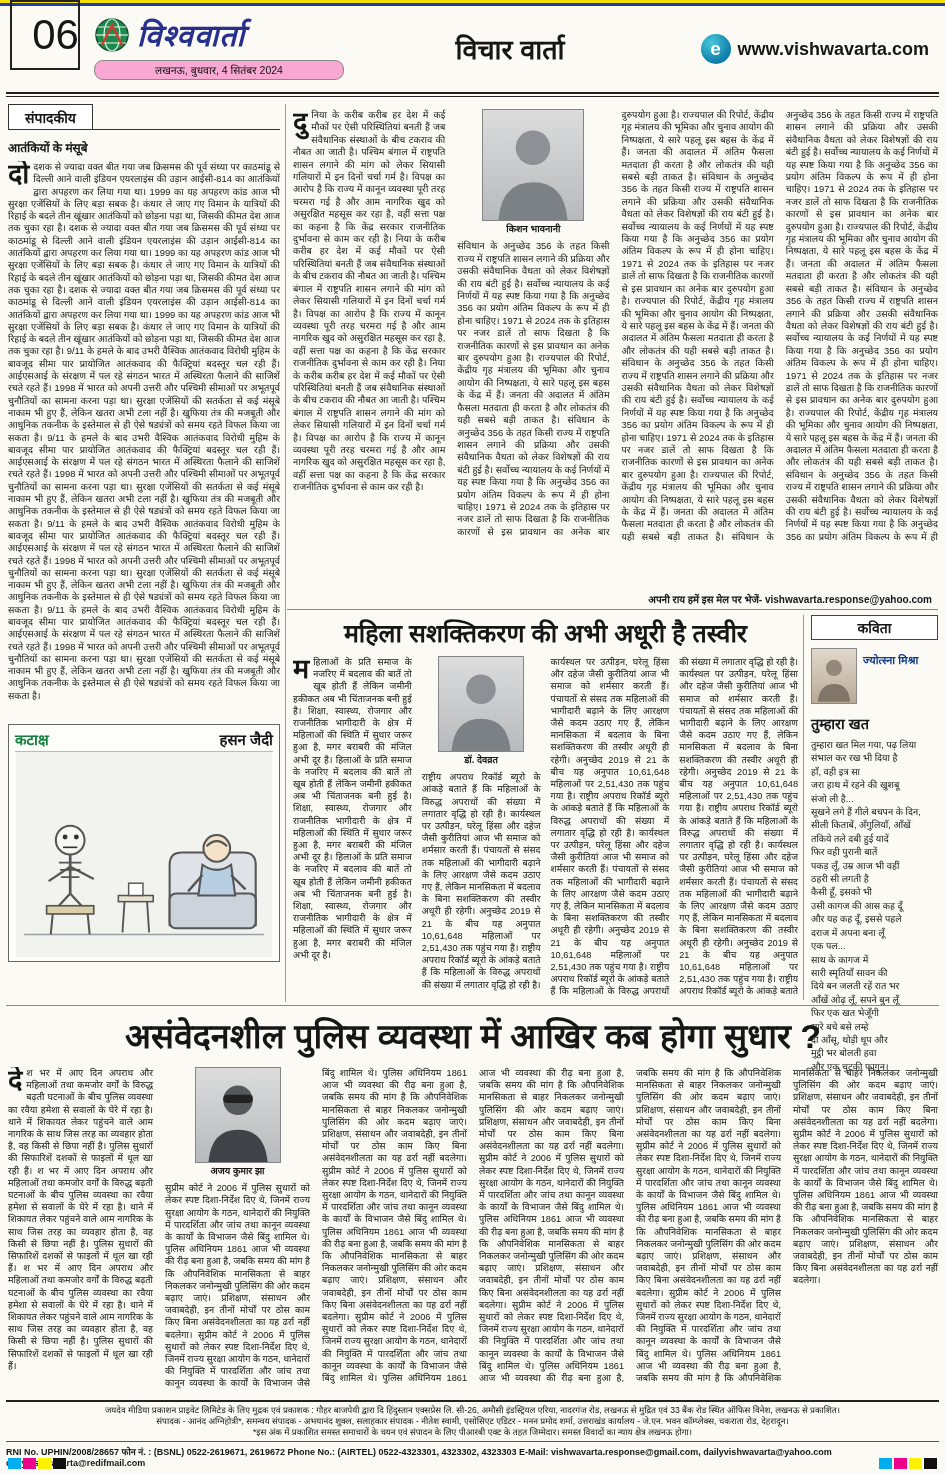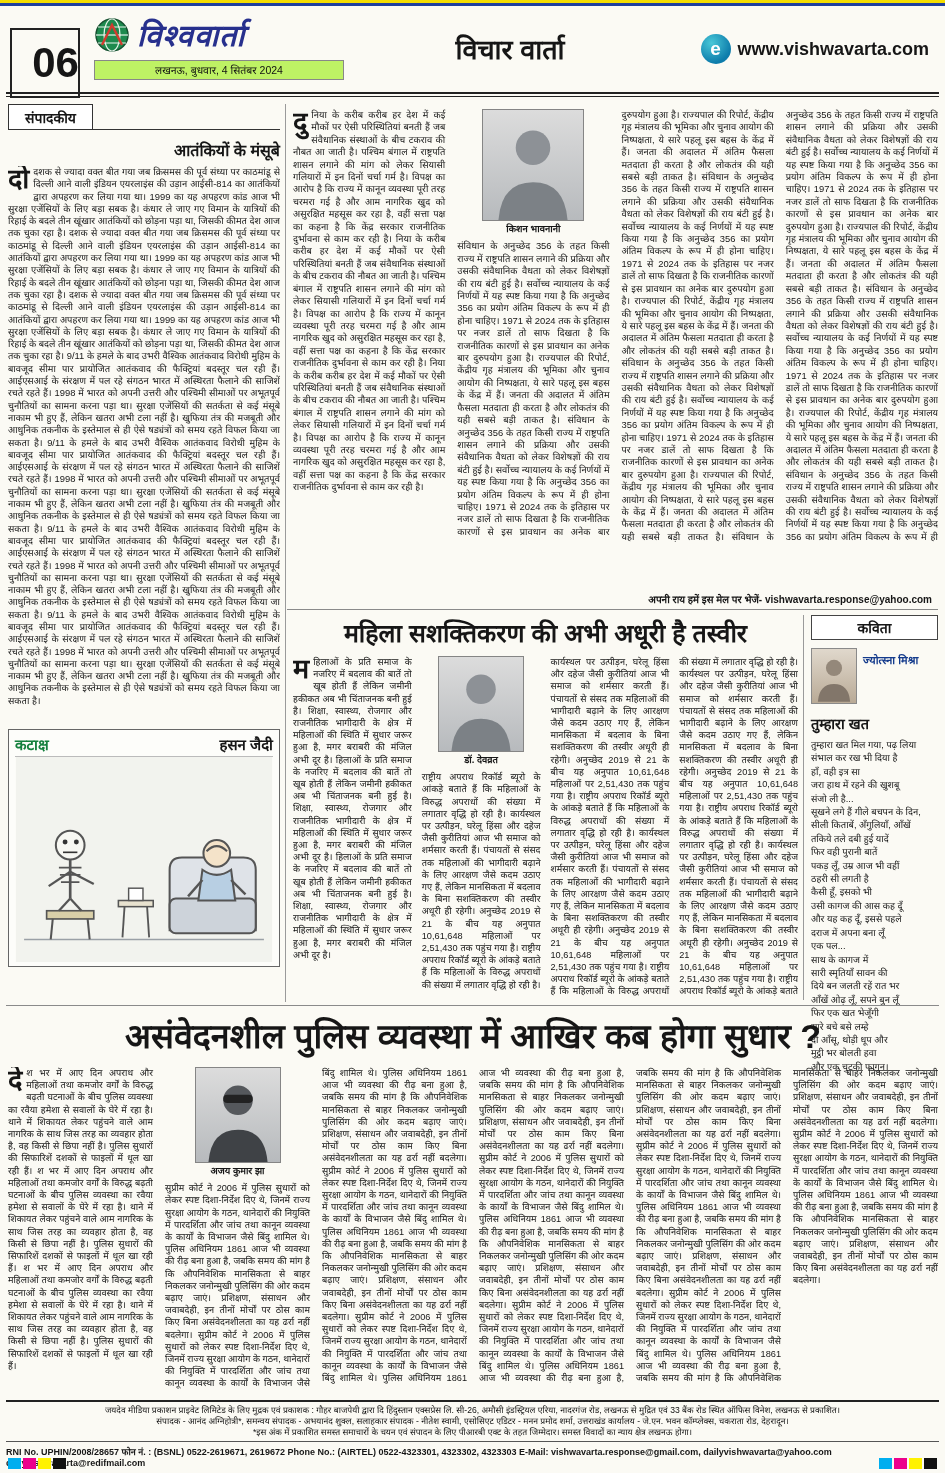--- a/index.html
+++ b/index.html
@@ -5,45 +5,45 @@
   * { box-sizing: border-box; margin: 0; padding: 0; }
   body { background: #777; font-family: "Liberation Sans", "DejaVu Sans", sans-serif; }
   .page { position: relative; width: 945px; height: 1473px; margin: 0 auto;
           background: #fbfaf4; color: #161616; overflow: hidden; }
 
   
   .strip-y { position:absolute; top:0; left:0; right:0; height:3px; background:#f4dd00; }
   .strip-b { position:absolute; top:3px; left:0; right:0; height:3px; background:#1f3f9e; }
 
   
-  .pagenum { position:absolute; top:28px; left:10px; width:70px; height:70px;
+  .pagenum { position:absolute; top:0; left:10px; width:70px; height:70px;
              border:2px solid #222; display:flex; align-items:center; justify-content:center;
-             font-size:42px; font-weight:bold;padding-left:21px; }
+             font-size:42px; font-weight:normal;padding-left:21px; }
   .masthead-wrap { position:absolute; top:14px; left:94px; width:250px; }
   .masthead-row { display:flex; align-items:center; gap:7px; }
   .masthead { font-size:30px; font-weight:bold; font-style:italic; color:#27308d; letter-spacing:1px; }
   .globe { width:36px; height:36px; flex:0 0 auto; }
-  .dateline { margin-top:5px; border:1px solid #888; border-radius:0; padding:2px 8px;
-              font-size:10.5px; text-align:center; color:#111; background:#bef264; }
+  .dateline { margin-top:5px; border:1px solid #888; border-radius:9px; padding:2px 8px;
+              font-size:10.5px; text-align:center; color:#111; background:#f9a8d4; }
   .center-title { position:absolute; top:30px; left:350px; width:320px; text-align:center;
                   font-size:27px; font-weight:bold; }
   .website { position:absolute; top:34px; right:16px; display:flex; align-items:center; gap:7px; }
   .elogo { width:30px; height:30px; border-radius:50%; color:#fff; font-weight:bold; font-size:19px;
            display:flex; align-items:center; justify-content:center;
            background:radial-gradient(circle at 35% 30%, #49c8d8, #0d7cab 70%); }
   .site-text { font-size:18px; font-weight:bold; }
   .header-rule { position:absolute; top:92px; left:6px; width:933px; height:5px;
                  border-top:2px solid #222; border-bottom:1px solid #222; }
 
   
   .edit-col { position:absolute; left:8px; top:104px; width:272px; height:898px; }
   .edit-tab-row { border-bottom:1.5px solid #333; }
   .edit-tab { display:inline-block; border:1.5px solid #333; border-bottom:none;
               padding:3px 16px 2px; font-weight:bold; font-size:14px; background:#fff; }
-  .edit-title { text-align:right; font-weight:bold; font-size:16px; margin:9px 0 5px; }
+  .edit-title { text-align:left; font-weight:bold; font-size:12px; margin:9px 0 5px; }
   .edit-body { font-size:9.4px; line-height:12.3px; text-align:justify;
                height:555px; overflow:hidden; }
   .dropcap { float:left; font-size:27px; line-height:26px; font-weight:bold; padding:0 4px 0 0; }
 
   .cartoon-box { margin-top:8px; border:1.2px solid #666; height:238px; padding:4px 6px;
                  background:#fdfdfa; }
   .cartoon-head { display:flex; justify-content:space-between; align-items:baseline;
                   border-bottom:1px solid #bbb; padding-bottom:2px; }
   .cartoon-label { color:#15803d; font-size:15px; font-weight:bold; }
   .cartoon-artist { font-size:15px; font-weight:bold; }

